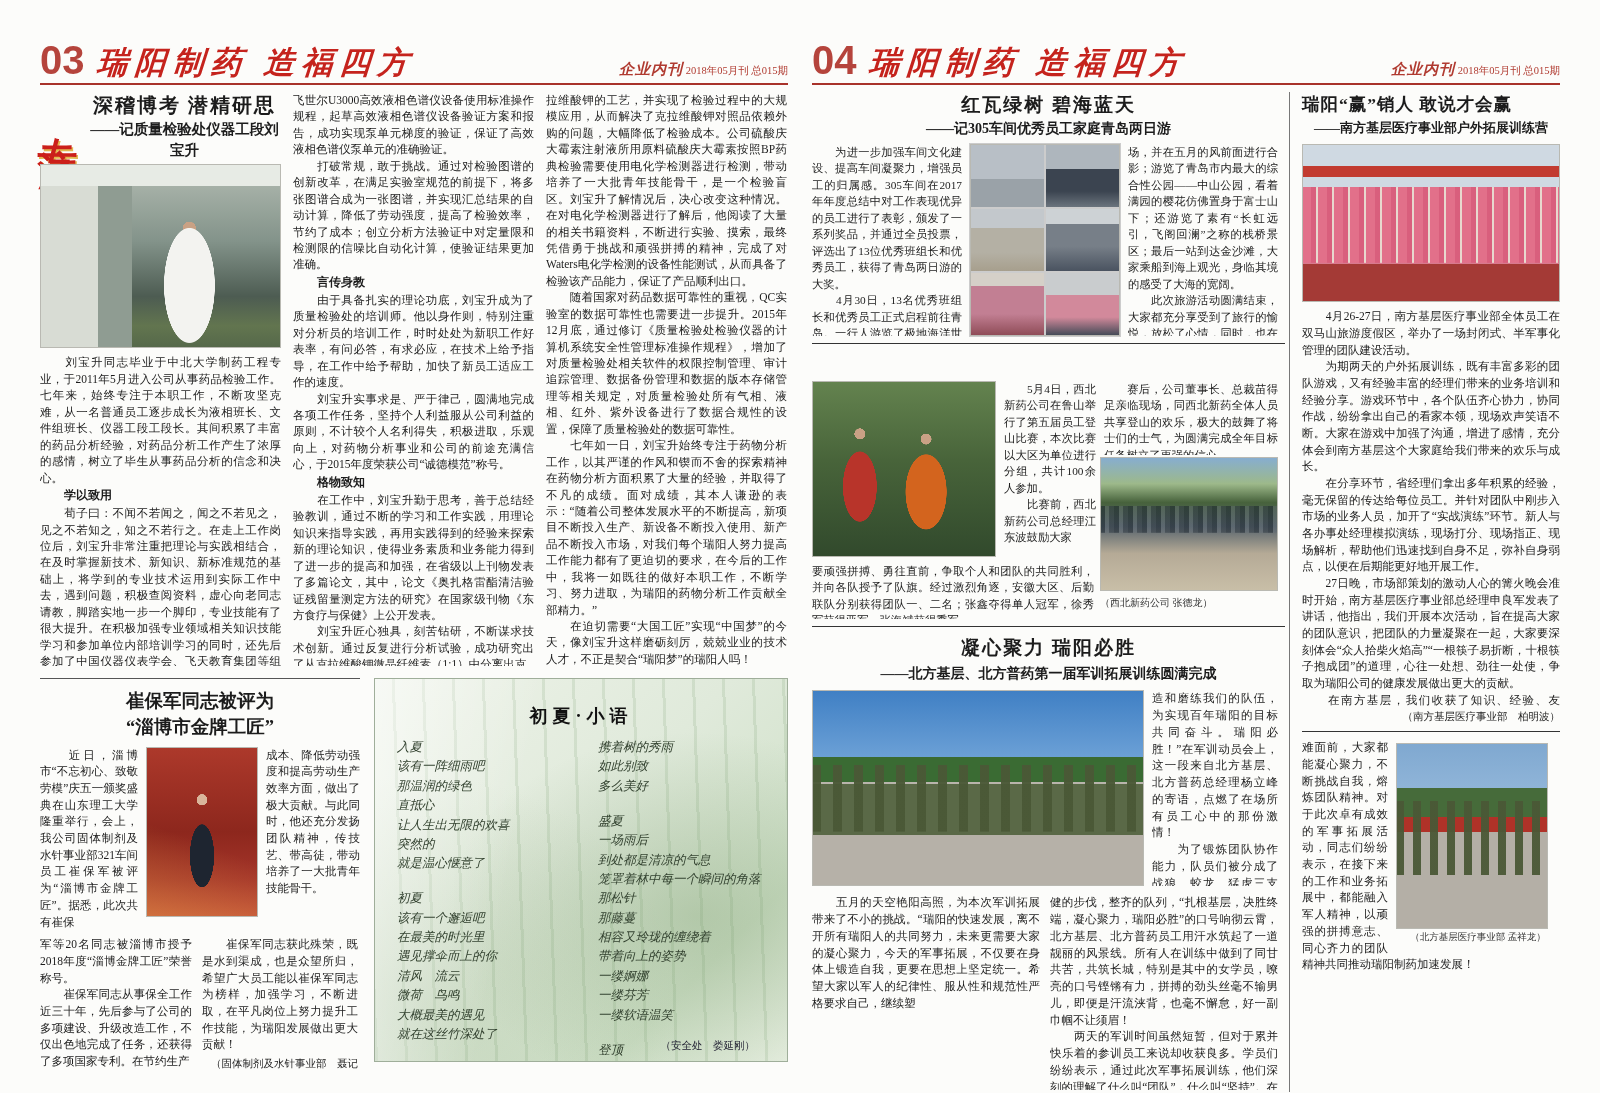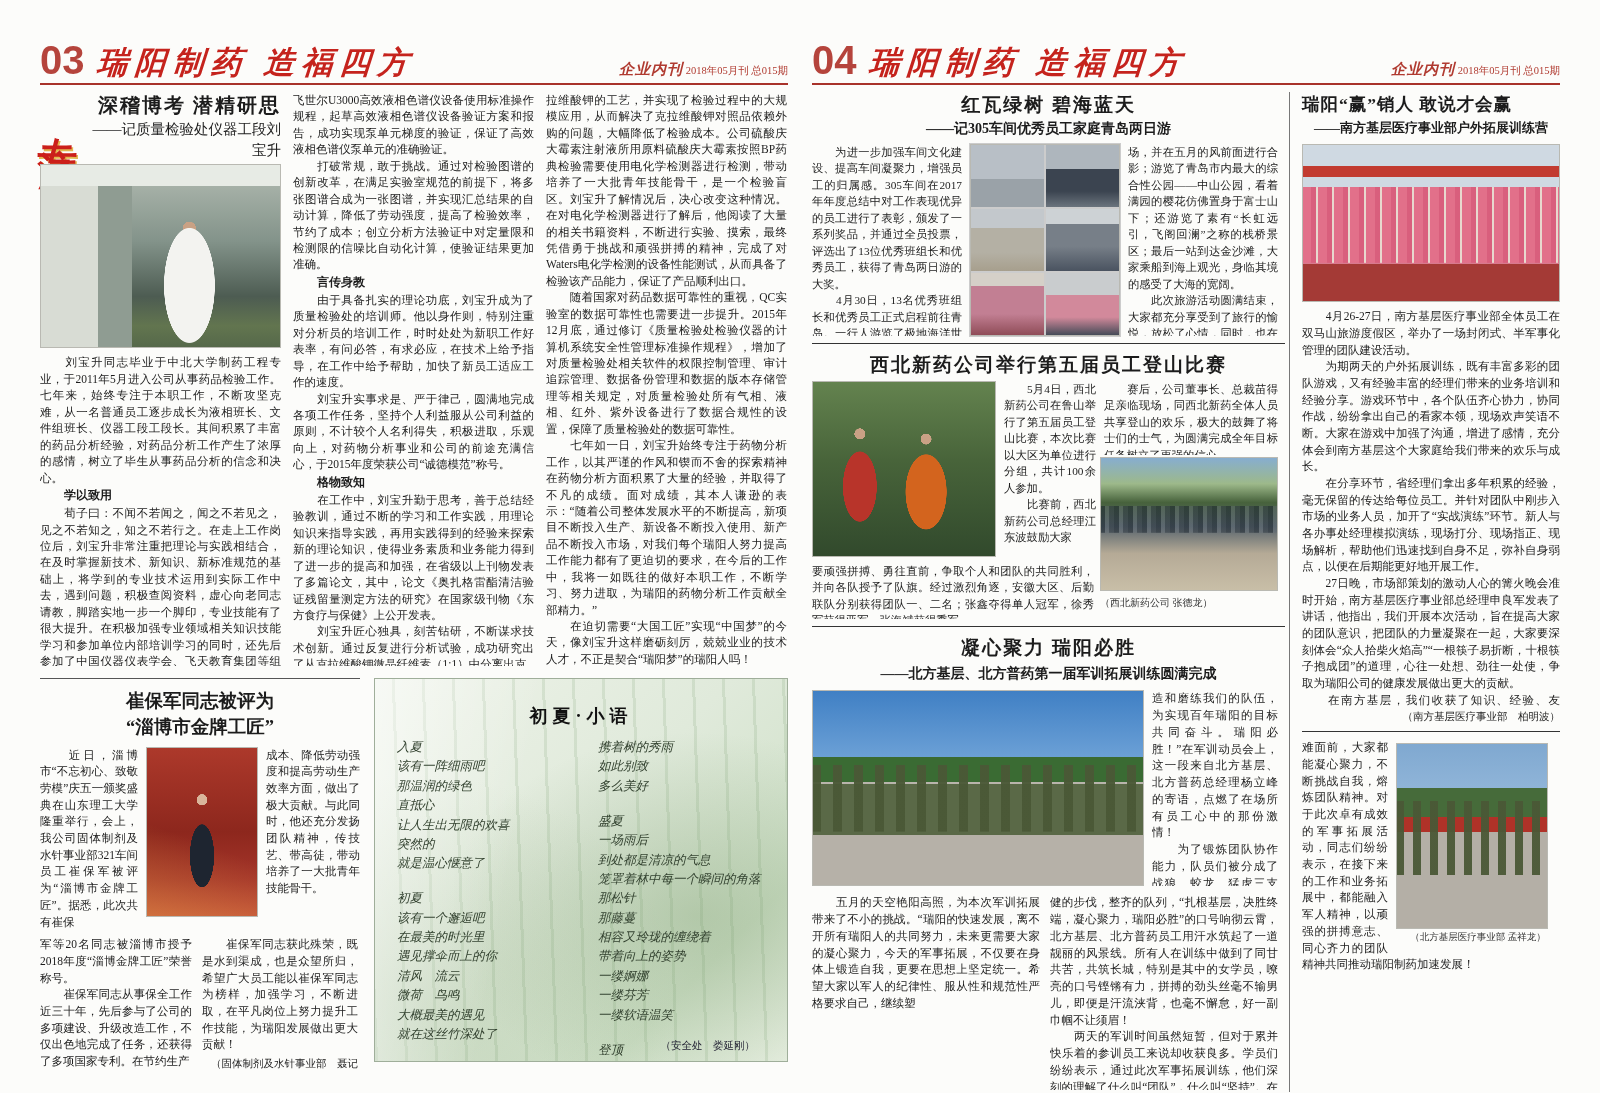--- a/index.html
+++ b/index.html
@@ -23,23 +23,23 @@
   .rule{border:none;border-top:1px solid #333;margin:7px 0}
   .caption{font-size:10px;color:#333;text-align:left;margin-top:2px}
 
   
   .lead{position:relative;margin-top:7px;display:flex;gap:12px}
   .col{width:241px;height:574px;overflow:hidden;font-size:11.5px;line-height:1.43}
   .subhead{font-weight:bold;text-indent:2em;font-size:12px;margin:1px 0}
   .tag{position:absolute;left:-4px;top:12px;writing-mode:vertical-rl;font-size:40px;font-weight:bold;
        color:#cb1f1a;text-shadow:1.5px 1.5px 0 #e2b84f;letter-spacing:12px;line-height:1.1;
        font-family:"Liberation Sans","DejaVu Sans",sans-serif}
-  .lead-head{margin-left:48px;text-align:right}
+  .lead-head{margin-left:48px;text-align:center}
   .lead-head h2{font-size:20px;letter-spacing:2px;margin:0;line-height:1.3}
-  .lead-sub{font-size:14.5px;margin:1px 0 4px;font-weight:normal}
+  .lead-sub{font-size:14.5px;margin:1px 0 4px;font-weight:bold}
   .lab{width:100%;height:184px;margin:2px 0 6px;
     background:
       radial-gradient(ellipse 42px 95px at 62% 66%, #f3f3f0 0 60%, rgba(0,0,0,0) 61%),
       radial-gradient(circle 11px at 62% 35%, #c9a184 0 60%, rgba(0,0,0,0) 61%),
       linear-gradient(180deg,#e7ebe5 0 12%,rgba(0,0,0,0) 12%),
       linear-gradient(90deg,#d8dcd4 0 24%,#8f9c92 24% 38%,rgba(0,0,0,0) 38%),
       linear-gradient(180deg,#b3bcb2 0%,#83938a 42%,#4d5c52 72%,#62754f 88%,#55684a 100%);}
 
   
   .bottom-row{display:flex;gap:14px;margin-top:12px}
@@ -308,21 +308,20 @@
                 <p>　　此次旅游活动圆满结束，大家都充分享受到了旅行的愉悦，放松了心情，同时，也在车间内部营造出一股学习先进、争当优秀的正能量。</p>
               </div>
 
           </div>
         </div>
       </div>
 
       <hr class="rule">
 
       <div class="artB">
-        <h3>西北新药公司举行第五届员工登山比赛</h3>
         <div class="photo climb1"></div>
         <div class="artB-mid">
             <p>　　5月4日，西北新药公司在鲁山举行了第五届员工登山比赛，本次比赛以大区为单位进行分组，共计100余人参加。</p>
             <p>　　比赛前，西北新药公司总经理江东波鼓励大家</p>
           </div>
         <div class="artB-rightp">
             <p>　　赛后，公司董事长、总裁苗得足亲临现场，同西北新药全体人员共享登山的欢乐，极大的鼓舞了将士们的士气，为圆满完成全年目标任务树立了更强的信心。</p>
           </div>
         <div class="photo climb2"></div>
         <div class="caption artB-caption">（西北新药公司 张德龙）</div>

